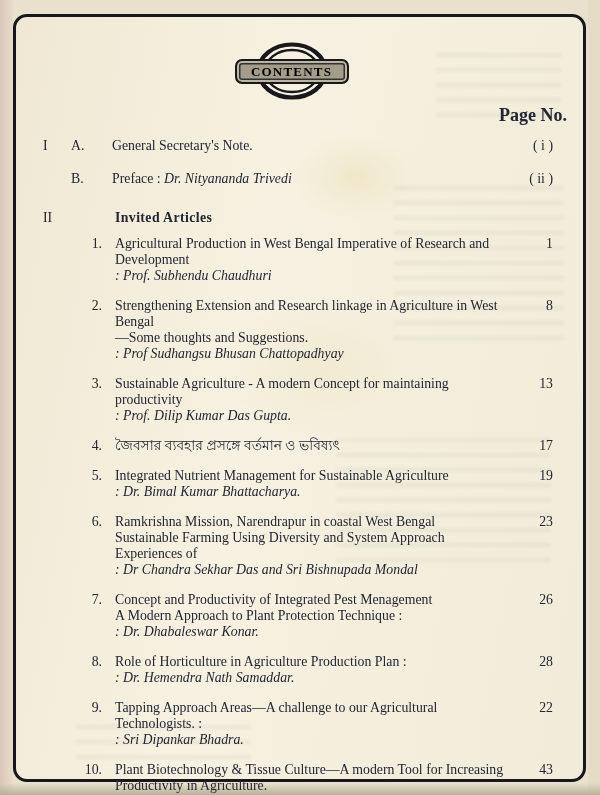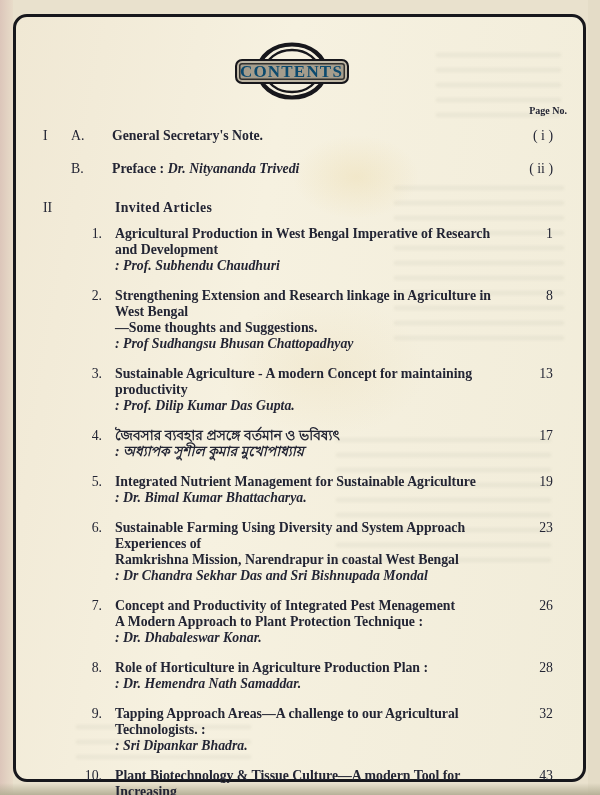--- a/index.html
+++ b/index.html
@@ -41,34 +41,34 @@
   .badge-circle { position:absolute; left:50%; top:0; transform:translateX(-50%); }
   .badge-rect {
     position:absolute; left:50%; top:17px; transform:translateX(-50%);
     width:114px; height:25px;
     background:#a59d8c;
     border:2.5px solid #17171c; border-radius:7px;
     box-shadow: inset 0 0 0 2px #bdb5a3, inset 0 0 0 3.5px #30302e;
     display:flex; align-items:center; justify-content:center;
   }
   .badge-rect span {
-    font-weight:bold; font-size:17px; letter-spacing:1.2px; color:#0c4a6e;text-align:right;
+    font-weight:bold; font-size:13px; letter-spacing:1.2px; color:#000000;text-align:right;
   }
 
   .page-no {
-    text-align:right; font-weight:bold; font-size:10px;
+    text-align:right; font-weight:bold; font-size:18px;
     margin-top:5px; margin-right:-14px;
   }
 
   
   .fm-row, .item, .heading-row { display:flex; font-size:13.8px; line-height:16px; }
   .roman { width:41px; padding-left:13px; flex:0 0 41px; }
   .lab   { width:28px; flex:0 0 28px; }
   .num   { width:31px; flex:0 0 31px; text-align:right; }
-  .body  { flex:1; margin-left:13px;font-weight:bold; }
+  .body  { flex:1; margin-left:13px; }
   .pg    { width:42px; flex:0 0 42px; text-align:right; }
 
   .fm-row { margin-top:12px; }
   .fm-row + .fm-row { margin-top:17px; }
   .inline-author { font-style:italic; }
 
   .heading-row { margin-top:23px; margin-bottom:10px; }
   .heading-row .heading { font-weight:bold; letter-spacing:.4px; margin-left:13px; flex:1; }
 
   .item { margin-bottom:14px; }
@@ -149,39 +149,38 @@
             <div class="line">Sustainable Agriculture - A modern Concept for maintaining productivity</div>
             <div class="author">: Prof. Dilip Kumar Das Gupta.</div>
           </div>
           <div class="pg">13</div>
         </div>
         <div class="item">
           <div class="roman"></div>
           <div class="num">4.</div>
           <div class="body bn">
             <div class="line">জৈবসার ব্যবহার প্রসঙ্গে বর্তমান ও ভবিষ্যৎ</div>
-            <div class="author">: অধ্যাপক সুশীল কুমার মুখোপাধ্যায়</div>
           </div>
           <div class="pg">17</div>
         </div>
         <div class="item">
           <div class="roman"></div>
           <div class="num">5.</div>
           <div class="body">
             <div class="line">Integrated Nutrient Management for Sustainable Agriculture</div>
             <div class="author">: Dr. Bimal Kumar Bhattacharya.</div>
           </div>
           <div class="pg">19</div>
         </div>
         <div class="item">
           <div class="roman"></div>
           <div class="num">6.</div>
           <div class="body">
+            <div class="line">Ramkrishna Mission, Narendrapur in coastal West Bengal</div>
             <div class="line">Sustainable Farming Using Diversity and System Approach Experiences of</div>
-            <div class="line">Ramkrishna Mission, Narendrapur in coastal West Bengal</div>
             <div class="author">: Dr Chandra Sekhar Das and Sri Bishnupada Mondal</div>
           </div>
           <div class="pg">23</div>
         </div>
         <div class="item">
           <div class="roman"></div>
           <div class="num">7.</div>
           <div class="body">
             <div class="line">Concept and Productivity of Integrated Pest Menagement</div>
             <div class="line">A Modern Approach to Plant Protection Technique :</div>
@@ -198,21 +197,21 @@
           </div>
           <div class="pg">28</div>
         </div>
         <div class="item">
           <div class="roman"></div>
           <div class="num">9.</div>
           <div class="body">
             <div class="line">Tapping Approach Areas—A challenge to our Agricultural Technologists. :</div>
             <div class="author">: Sri Dipankar Bhadra.</div>
           </div>
-          <div class="pg">32</div>
+          <div class="pg">22</div>
         </div>
         <div class="item">
           <div class="roman"></div>
           <div class="num">10.</div>
           <div class="body">
             <div class="line">Plant Biotechnology &amp; Tissue Culture—A modern Tool for Increasing</div>
             <div class="line">Productivity in Agriculture.</div>
           </div>
           <div class="pg">43</div>
         </div>

